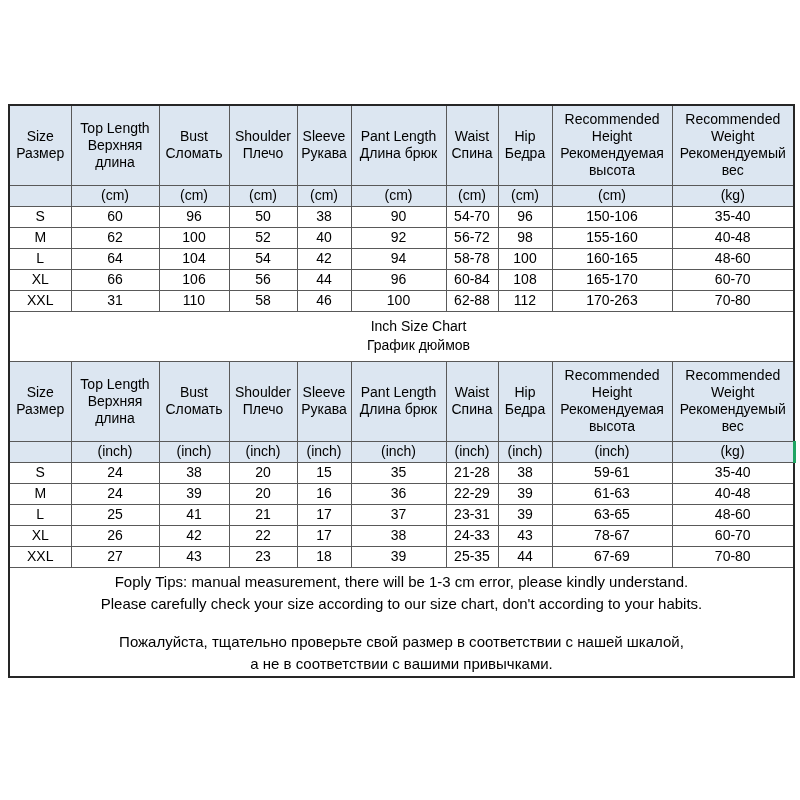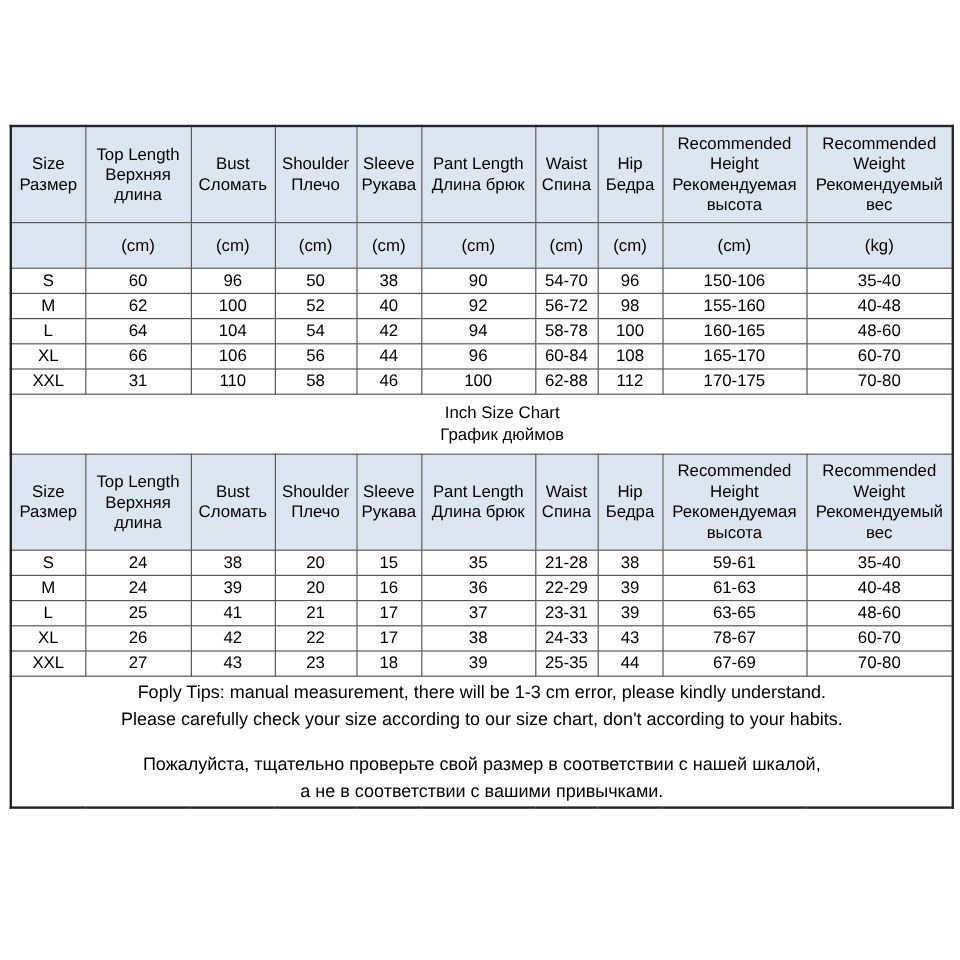--- a/index.html
+++ b/index.html
@@ -37,21 +37,21 @@
     padding:1px 2px;
     overflow:hidden;
   }
   tr.h-row td{
     background:var(--header-fill);
     height:80px;
   }
   tr.h-row .en, tr.h-row .ru{display:block;}
   tr.u-row td{
     background:var(--header-fill);
-    height:38px;
+    height:21px;
   }
   tr.d-row td{height:21px;}
   td.green-mark{
     border-right:3px solid var(--green-marker);
   }
   td.separator-cell{
     height:50px;
     font-size:14px;
     line-height:19px;
     padding-left:36px;
@@ -191,21 +191,21 @@
       </tr>
       <tr class="d-row">
         <td>XXL</td>
         <td>31</td>
         <td>110</td>
         <td>58</td>
         <td>46</td>
         <td>100</td>
         <td>62-88</td>
         <td>112</td>
-        <td>170-175</td>
+        <td>170-263</td>
         <td>70-80</td>
       </tr>
     </tbody>
 
   <tbody>
       <tr>
     <td class="separator-cell" colspan="10">
       <span class="en">Inch Size Chart</span>
       <span class="ru">График дюймов</span>
     </td>
@@ -245,20 +245,32 @@
           <span class="ru">Бедра</span>
         </td>
         <td>
           <span class="en">Recommended Height</span>
           <span class="ru">Рекомендуемая высота</span>
         </td>
         <td>
           <span class="en">Recommended Weight</span>
           <span class="ru">Рекомендуемый вес</span>
         </td>
+      </tr>
+  <tr class="u-row">
+        <td></td>
+        <td>(inch)</td>
+        <td>(inch)</td>
+        <td>(inch)</td>
+        <td>(inch)</td>
+        <td>(inch)</td>
+        <td>(inch)</td>
+        <td>(inch)</td>
+        <td>(inch)</td>
+        <td class="green-mark">(kg)</td>
       </tr>
   </tbody>
     <tbody>
       <tr class="d-row">
         <td>S</td>
         <td>24</td>
         <td>38</td>
         <td>20</td>
         <td>15</td>
         <td>35</td>

